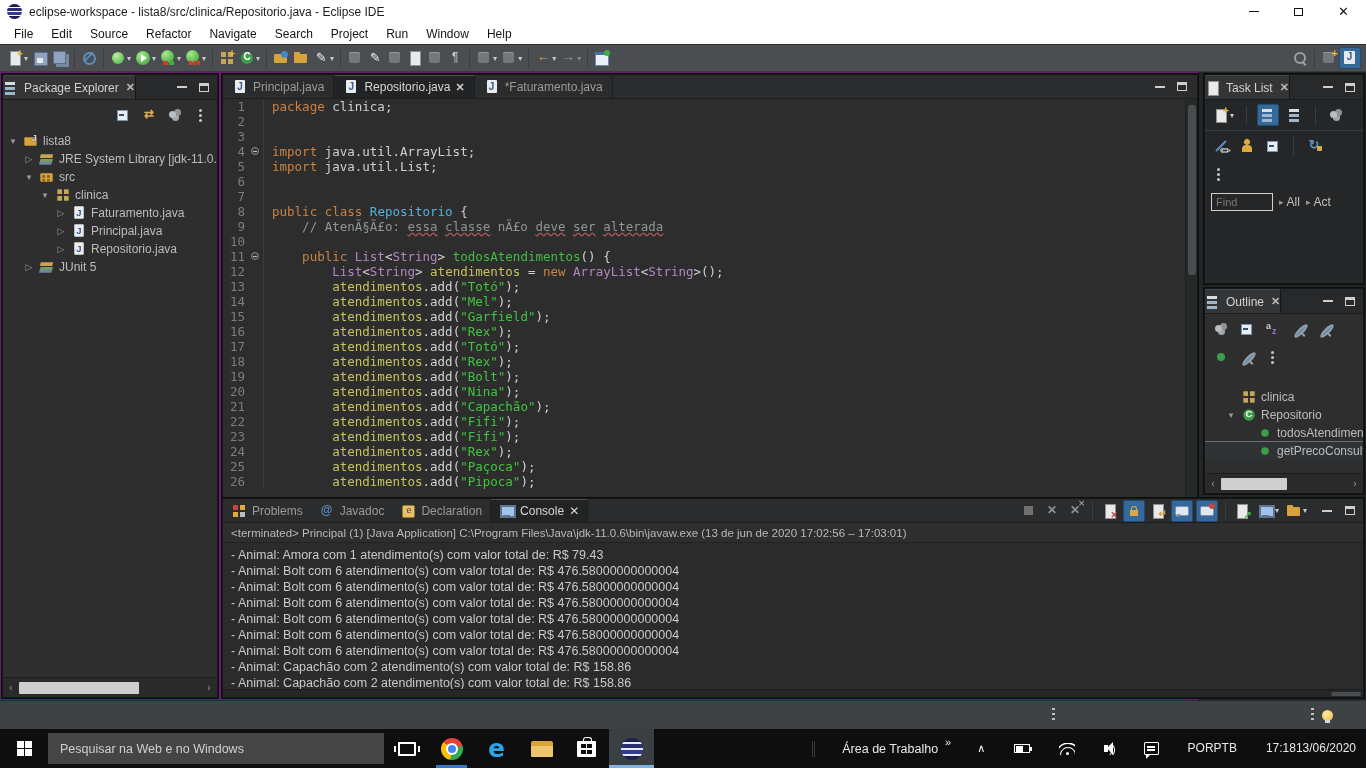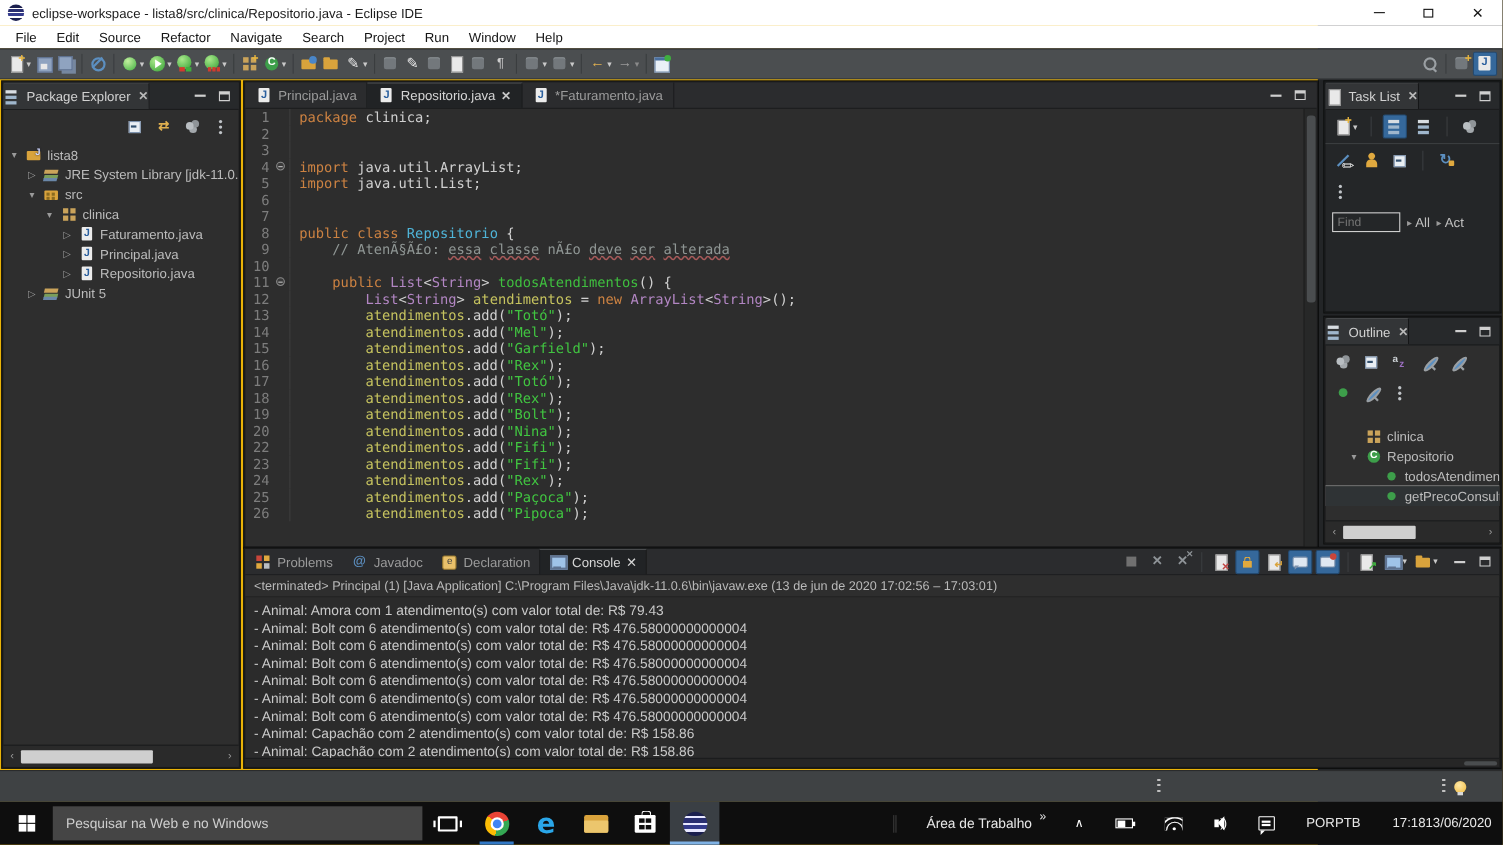--- a/index.html
+++ b/index.html
@@ -1,18 +1,18 @@
 <!DOCTYPE html>
 <html><head>
 <meta charset="utf-8">
 <style>
   *{margin:0;padding:0;box-sizing:border-box}
   html,body{width:1366px;height:768px;overflow:hidden;background:#232527;
     font-family:"Liberation Sans",sans-serif;-webkit-font-smoothing:antialiased}
-  #app{position:relative;width:1198px;height:768px;background:#eab308}
+  #app{position:relative;width:1198px;height:768px;background:#701a75}
 
   
   .titlebar{position:absolute;left:0;top:0;width:1366px;height:23px;background:#ffffff;
     display:flex;align-items:center;padding-left:7px;gap:7px;font-size:12px;color:#1b1b1b}
   .ecl-logo{width:15px;height:15px;border-radius:50%;flex:none;
     background:linear-gradient(#1b1f4e 0 3px,#fff 3px 4px,#2a2f71 4px 7px,#fff 7px 8px,#343b8c 8px 11px,#fff 11px 12px,#1b1f4e 12px 15px)}
   .win-controls{margin-left:auto;display:flex;height:23px}
   .wbtn{width:45px;height:23px;display:flex;align-items:center;justify-content:center;color:#111;font-size:11px}
   .glyph-min{width:10px;height:1px;background:#111}
   .glyph-max{width:9px;height:8px;border:1px solid #111}
@@ -494,20 +494,21 @@
         <div class="cline"><span class="lnum">11</span><span class="fold"><span class="fold-mark"></span></span><span class="cbody"><span class="tk-p">    </span><span class="tk-k">public</span><span class="tk-p"> </span><span class="tk-t">List</span><span class="tk-p">&lt;</span><span class="tk-t">String</span><span class="tk-p">&gt; </span><span class="tk-m">todosAtendimentos</span><span class="tk-p">() {</span></span></div>
         <div class="cline"><span class="lnum">12</span><span class="fold"></span><span class="cbody"><span class="tk-p">        </span><span class="tk-t">List</span><span class="tk-p">&lt;</span><span class="tk-t">String</span><span class="tk-p">&gt; </span><span class="tk-v">atendimentos</span><span class="tk-p"> = </span><span class="tk-k">new</span><span class="tk-p"> </span><span class="tk-t">ArrayList</span><span class="tk-p">&lt;</span><span class="tk-t">String</span><span class="tk-p">&gt;();</span></span></div>
         <div class="cline"><span class="lnum">13</span><span class="fold"></span><span class="cbody"><span class="tk-p">        </span><span class="tk-v">atendimentos</span><span class="tk-p">.add(</span><span class="tk-s">"Totó"</span><span class="tk-p">);</span></span></div>
         <div class="cline"><span class="lnum">14</span><span class="fold"></span><span class="cbody"><span class="tk-p">        </span><span class="tk-v">atendimentos</span><span class="tk-p">.add(</span><span class="tk-s">"Mel"</span><span class="tk-p">);</span></span></div>
         <div class="cline"><span class="lnum">15</span><span class="fold"></span><span class="cbody"><span class="tk-p">        </span><span class="tk-v">atendimentos</span><span class="tk-p">.add(</span><span class="tk-s">"Garfield"</span><span class="tk-p">);</span></span></div>
         <div class="cline"><span class="lnum">16</span><span class="fold"></span><span class="cbody"><span class="tk-p">        </span><span class="tk-v">atendimentos</span><span class="tk-p">.add(</span><span class="tk-s">"Rex"</span><span class="tk-p">);</span></span></div>
         <div class="cline"><span class="lnum">17</span><span class="fold"></span><span class="cbody"><span class="tk-p">        </span><span class="tk-v">atendimentos</span><span class="tk-p">.add(</span><span class="tk-s">"Totó"</span><span class="tk-p">);</span></span></div>
         <div class="cline"><span class="lnum">18</span><span class="fold"></span><span class="cbody"><span class="tk-p">        </span><span class="tk-v">atendimentos</span><span class="tk-p">.add(</span><span class="tk-s">"Rex"</span><span class="tk-p">);</span></span></div>
         <div class="cline"><span class="lnum">19</span><span class="fold"></span><span class="cbody"><span class="tk-p">        </span><span class="tk-v">atendimentos</span><span class="tk-p">.add(</span><span class="tk-s">"Bolt"</span><span class="tk-p">);</span></span></div>
         <div class="cline"><span class="lnum">20</span><span class="fold"></span><span class="cbody"><span class="tk-p">        </span><span class="tk-v">atendimentos</span><span class="tk-p">.add(</span><span class="tk-s">"Nina"</span><span class="tk-p">);</span></span></div>
+        <div class="cline"><span class="lnum">21</span><span class="fold"></span><span class="cbody"><span class="tk-p">        </span><span class="tk-v">atendimentos</span><span class="tk-p">.add(</span><span class="tk-s">"Capachão"</span><span class="tk-p">);</span></span></div>
         <div class="cline"><span class="lnum">22</span><span class="fold"></span><span class="cbody"><span class="tk-p">        </span><span class="tk-v">atendimentos</span><span class="tk-p">.add(</span><span class="tk-s">"Fifi"</span><span class="tk-p">);</span></span></div>
         <div class="cline"><span class="lnum">23</span><span class="fold"></span><span class="cbody"><span class="tk-p">        </span><span class="tk-v">atendimentos</span><span class="tk-p">.add(</span><span class="tk-s">"Fifi"</span><span class="tk-p">);</span></span></div>
         <div class="cline"><span class="lnum">24</span><span class="fold"></span><span class="cbody"><span class="tk-p">        </span><span class="tk-v">atendimentos</span><span class="tk-p">.add(</span><span class="tk-s">"Rex"</span><span class="tk-p">);</span></span></div>
         <div class="cline"><span class="lnum">25</span><span class="fold"></span><span class="cbody"><span class="tk-p">        </span><span class="tk-v">atendimentos</span><span class="tk-p">.add(</span><span class="tk-s">"Paçoca"</span><span class="tk-p">);</span></span></div>
         <div class="cline"><span class="lnum">26</span><span class="fold"></span><span class="cbody"><span class="tk-p">        </span><span class="tk-v">atendimentos</span><span class="tk-p">.add(</span><span class="tk-s">"Pipoca"</span><span class="tk-p">);</span></span></div>
       </div>
   </div>
 
   <div class="panel" id="tasklist">
     <div class="phead">

